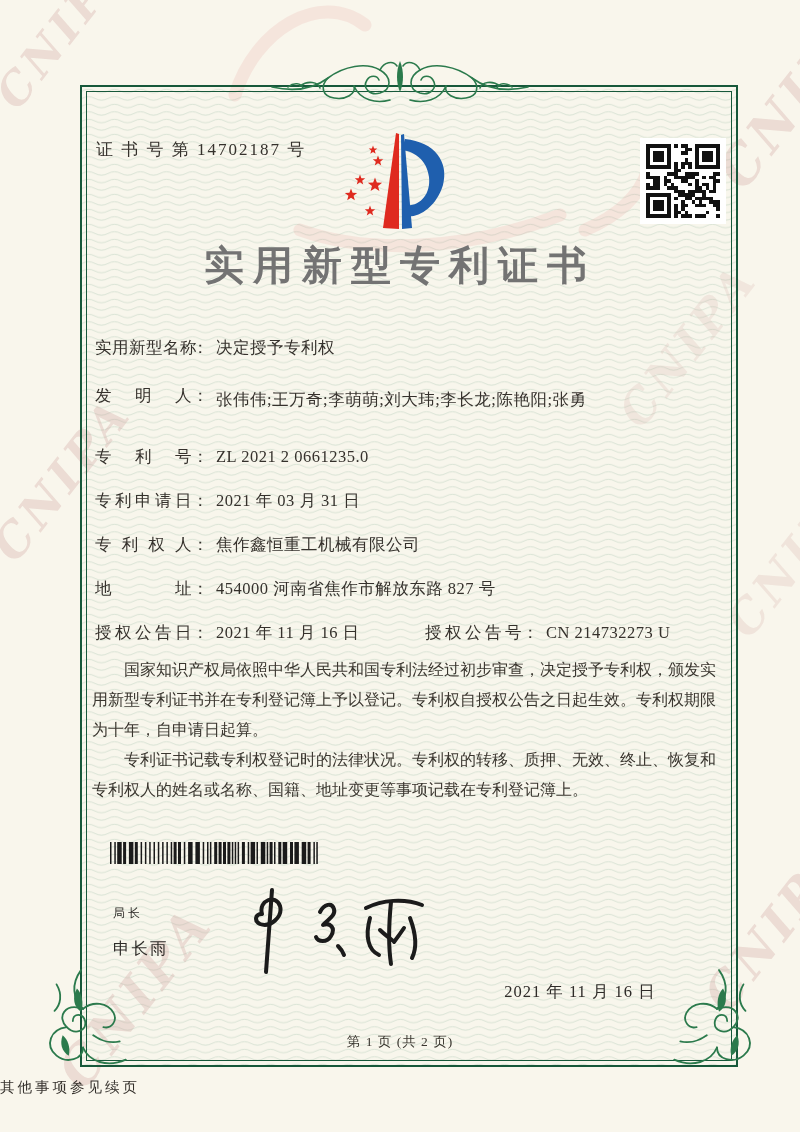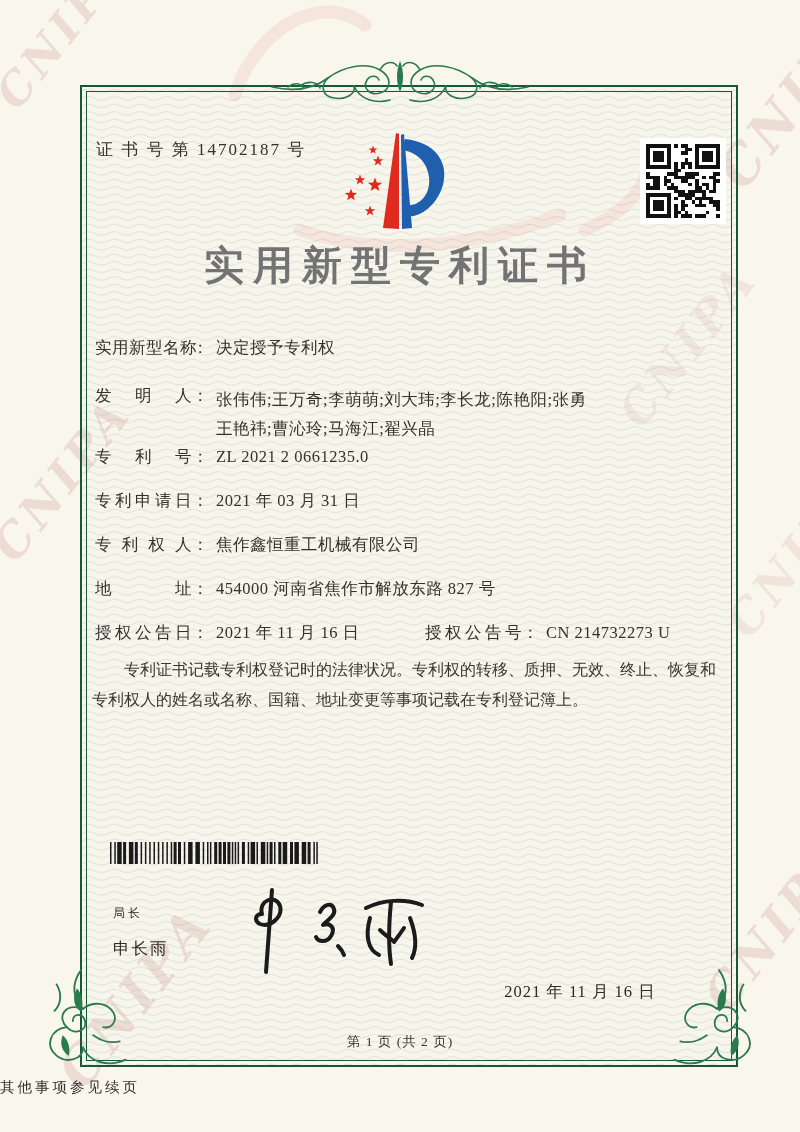--- a/index.html
+++ b/index.html
@@ -294,21 +294,20 @@
 
     <div class="doc-title">实用新型专利证书</div>
 
     <div class="row" style="top:337px">
       <span class="flabel">实用新型名称</span><span>：</span><span class="fvalue">决定授予专利权</span>
     </div>
 
     <div class="row" style="top:385px">
       <span class="flabel">发明人</span><span>：</span><span class="fvalue multiline">
         <div>张伟伟;王万奇;李萌萌;刘大玮;李长龙;陈艳阳;张勇</div>
-        <div>王艳祎;曹沁玲;马海江;翟兴晶</div>
       </span>
     </div>
 
     <div class="row" style="top:446px">
       <span class="flabel">专利号</span><span>：</span><span class="fvalue">ZL 2021 2 0661235.0</span>
     </div>
 
     <div class="row" style="top:490px">
       <span class="flabel">专利申请日</span><span>：</span><span class="fvalue">2021 年 03 月 31 日</span>
     </div>
@@ -322,20 +321,21 @@
     </div>
 
     <div class="row" style="top:622px">
       <span class="flabel">授权公告日</span><span>：</span><span class="fvalue">2021 年 11 月 16 日</span>
       <span class="pair2">
         <span class="flabel">授权公告号</span><span>：</span><span class="fvalue">CN 214732273 U</span>
       </span>
     </div>
 
     <div class="paras">
+      <p>国家知识产权局依照中华人民共和国专利法经过初步审查，决定授予专利权，颁发实用新型专利证书并在专利登记簿上予以登记。专利权自授权公告之日起生效。专利权期限为十年，自申请日起算。</p>
       <p>专利证书记载专利权登记时的法律状况。专利权的转移、质押、无效、终止、恢复和专利权人的姓名或名称、国籍、地址变更等事项记载在专利登记簿上。</p>
     </div>
 
     <div class="barcode-wrap">
       <svg id="barcode-svg" width="212" height="22">
           <rect x="0" y="0" width="1.5" height="22" fill="#1a1a1a"></rect>
           <rect x="4.3" y="0" width="1.5" height="22" fill="#1a1a1a"></rect>
           <rect x="7.199999999999999" y="0" width="4.5" height="22" fill="#1a1a1a"></rect>
           <rect x="13.1" y="0" width="3" height="22" fill="#1a1a1a"></rect>
           <rect x="18.9" y="0" width="4.5" height="22" fill="#1a1a1a"></rect>

